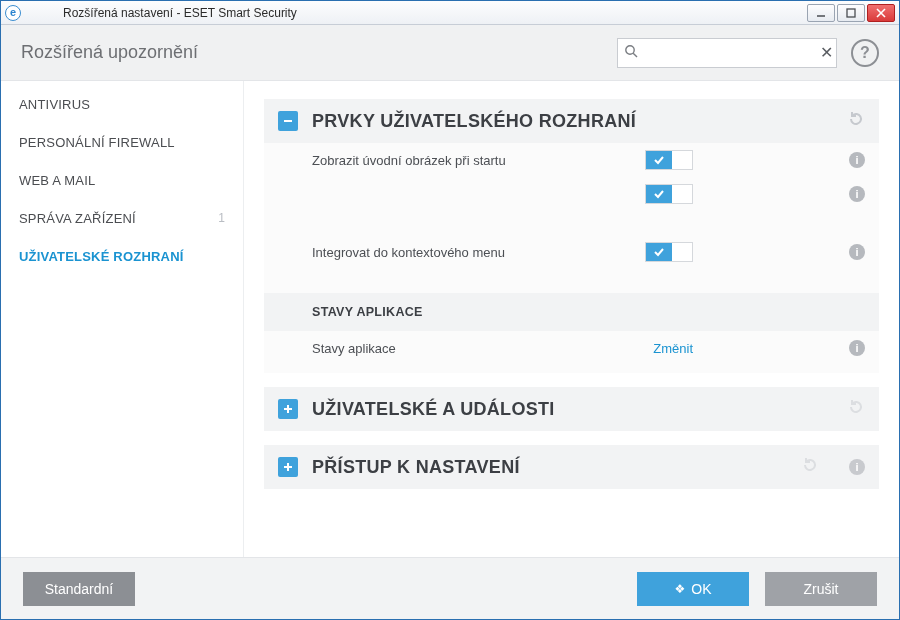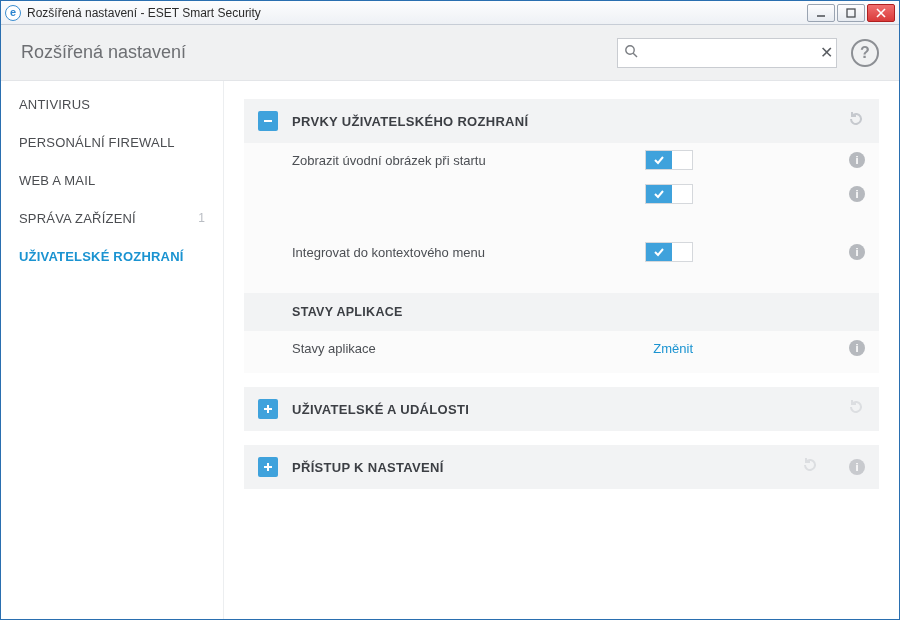--- a/index.html
+++ b/index.html
@@ -3,53 +3,53 @@
 <meta charset="utf-8">
 <style>
   * { box-sizing: border-box; margin: 0; padding: 0; font-family: "Segoe UI", Arial, sans-serif; }
   html, body { width: 900px; height: 620px; overflow: hidden; background: #fff; }
   .window { width: 900px; height: 620px; border: 1px solid #2a6fb0; display: flex; flex-direction: column; }
 
   
   .titlebar { height: 24px; background: linear-gradient(#fdfdfe,#eef1f5); border-bottom: 1px solid #c7cdd6; display: flex; align-items: center; padding: 0 4px; font-size: 12px; color: #2b2b2b; }
   .titlebar .app-icon { width: 16px; height: 16px; border-radius: 50%; background:#fff; border:1px solid #3a8dd0; display:flex; align-items:center; justify-content:center; margin-right:6px; }
   .titlebar .app-icon span { color:#2a84cf; font-weight:700; font-size:11px; line-height:1; }
-  .titlebar .title-text { flex: 0 0 auto; }
+  .titlebar .title-text { flex: 0 0 auto; margin-left: 36px; }
   .titlebar .spacer { flex: 1; }
   .winbtn { width: 28px; height: 18px; margin-left: 2px; border: 1px solid #9aa4b2; background: linear-gradient(#fdfdfe,#e7ebf1); display:flex; align-items:center; justify-content:center; border-radius:2px; cursor:pointer; }
   .winbtn.close { background: linear-gradient(#f07070,#d93a3a); border-color:#b02020; color:#fff; }
   .winbtn svg { display:block; }
 
   
   .headerrow { height: 56px; background:#f0f1f2; border-bottom:1px solid #e3e5e8; display:flex; align-items:center; padding: 0 20px; }
   .page-title { font-size: 18px; color:#6d6f73; font-weight:400; }
   .headerrow .spacer { flex:1; }
   .searchbox { width: 220px; height: 30px; border:1px solid #c9ccd1; background:#fff; display:flex; align-items:center; padding:0 6px; }
   .searchbox .mag { color:#7a7d82; margin-right:4px; }
   .searchbox input { border:none; outline:none; flex:1; font-size:13px; background:transparent; }
   .searchbox .clear { color:#5a5d62; font-size:16px; cursor:pointer; padding:0 2px; }
   .helpbtn { width:28px; height:28px; border:2px solid #8c8f94; border-radius:50%; margin-left:14px; display:flex; align-items:center; justify-content:center; color:#8c8f94; font-weight:700; font-size:16px; cursor:pointer; }
 
   
   .body { flex:1; display:flex; background:#fff; min-height:0; }
 
   
-  .sidebar { width: 223px; border-right:1px solid #eceef0; padding-top:4px; }
+  .sidebar { width: 243px; border-right:1px solid #eceef0; padding-top:4px; }
   .side-item { height:38px; display:flex; align-items:center; padding:0 18px; font-size:13px; color:#4b4d51; text-transform:uppercase; letter-spacing:.2px; cursor:pointer; border-bottom: 0; justify-content:space-between; }
   .side-item.active { color:#1a93d1; font-weight:700; }
   .side-item .badge { color:#b9bdc3; font-size:12px; }
 
   
   .content { flex:1; padding: 18px 20px 0 20px; overflow:auto; }
 
   .panel { background:#f2f3f4; margin-bottom:14px; }
   .panel-header { display:flex; align-items:center; height:44px; padding:0 14px; cursor:pointer; }
   .expander { width:20px; height:20px; background:#3fa2dc; display:flex; align-items:center; justify-content:center; margin-right:14px; border-radius:2px; }
   .expander svg { display:block; }
-  .panel-title { font-size:13px; font-weight:700; color:#3c3f44; letter-spacing:.3px; }
+  .panel-title { font-size:18px; font-weight:700; color:#3c3f44; letter-spacing:.3px; }
   .panel-header .spacer { flex:1; }
   .reset-icon { color:#c6c9ce; cursor:pointer; }
   .reset-icon.inactive { color:#dcdee1; }
 
   .panel-body { background:#fbfbfb; }
   .panel-spacer { height: 24px; background:#fbfbfb; }
   .row { display:flex; align-items:center; height:34px; padding: 0 14px 0 48px; }
   .row .label { font-size:13px; color:#4c4f54; }
   .row .spacer { flex:1; }
   .subheader { height:38px; display:flex; align-items:center; padding:0 14px 0 48px; font-size:12.5px; font-weight:700; color:#3c3f44; letter-spacing:.3px; background:#f2f3f4; }
@@ -95,21 +95,21 @@
     </div>
     <div class="winbtn close">
       <svg width="10" height="10">
           <line x1="1" y1="1" x2="9" y2="9" stroke="#fff" stroke-width="1.6"></line>
           <line x1="9" y1="1" x2="1" y2="9" stroke="#fff" stroke-width="1.6"></line>
         </svg>
     </div>
   </div>
 
   <div class="headerrow">
-    <div class="page-title">Rozšířená nastavení</div>
+    <div class="page-title">Rozšířená upozornění</div>
     <div class="spacer"></div>
     <div class="searchbox">
       <span class="mag">
         <svg width="14" height="14" viewBox="0 0 14 14">
             <circle cx="6" cy="6" r="4.2" fill="none" stroke="#7a7d82" stroke-width="1.4"></circle>
             <line x1="9.2" y1="9.2" x2="13" y2="13" stroke="#7a7d82" stroke-width="1.4"></line>
           </svg>
       </span>
       <input type="text" placeholder="" style="">
       <span class="clear">✕</span>
@@ -251,14 +251,27 @@
                 </svg>
             </span>
             <span class="info dim">i</span>
           </div>
         </div>
       </div>
 
     </div>
   </div>
 
+  <div class="footer">
+    <button class="btn default">
+        <span>Standardní</span>
+      </button>
+    <div class="spacer"></div>
+    <button class="btn primary">
+      <span class="shield">❖</span>
+      <span>OK</span>
+    </button>
+    <button class="btn secondary">
+        <span>Zrušit</span>
+      </button>
+  </div>
 
 </div>
 
 </body></html>

